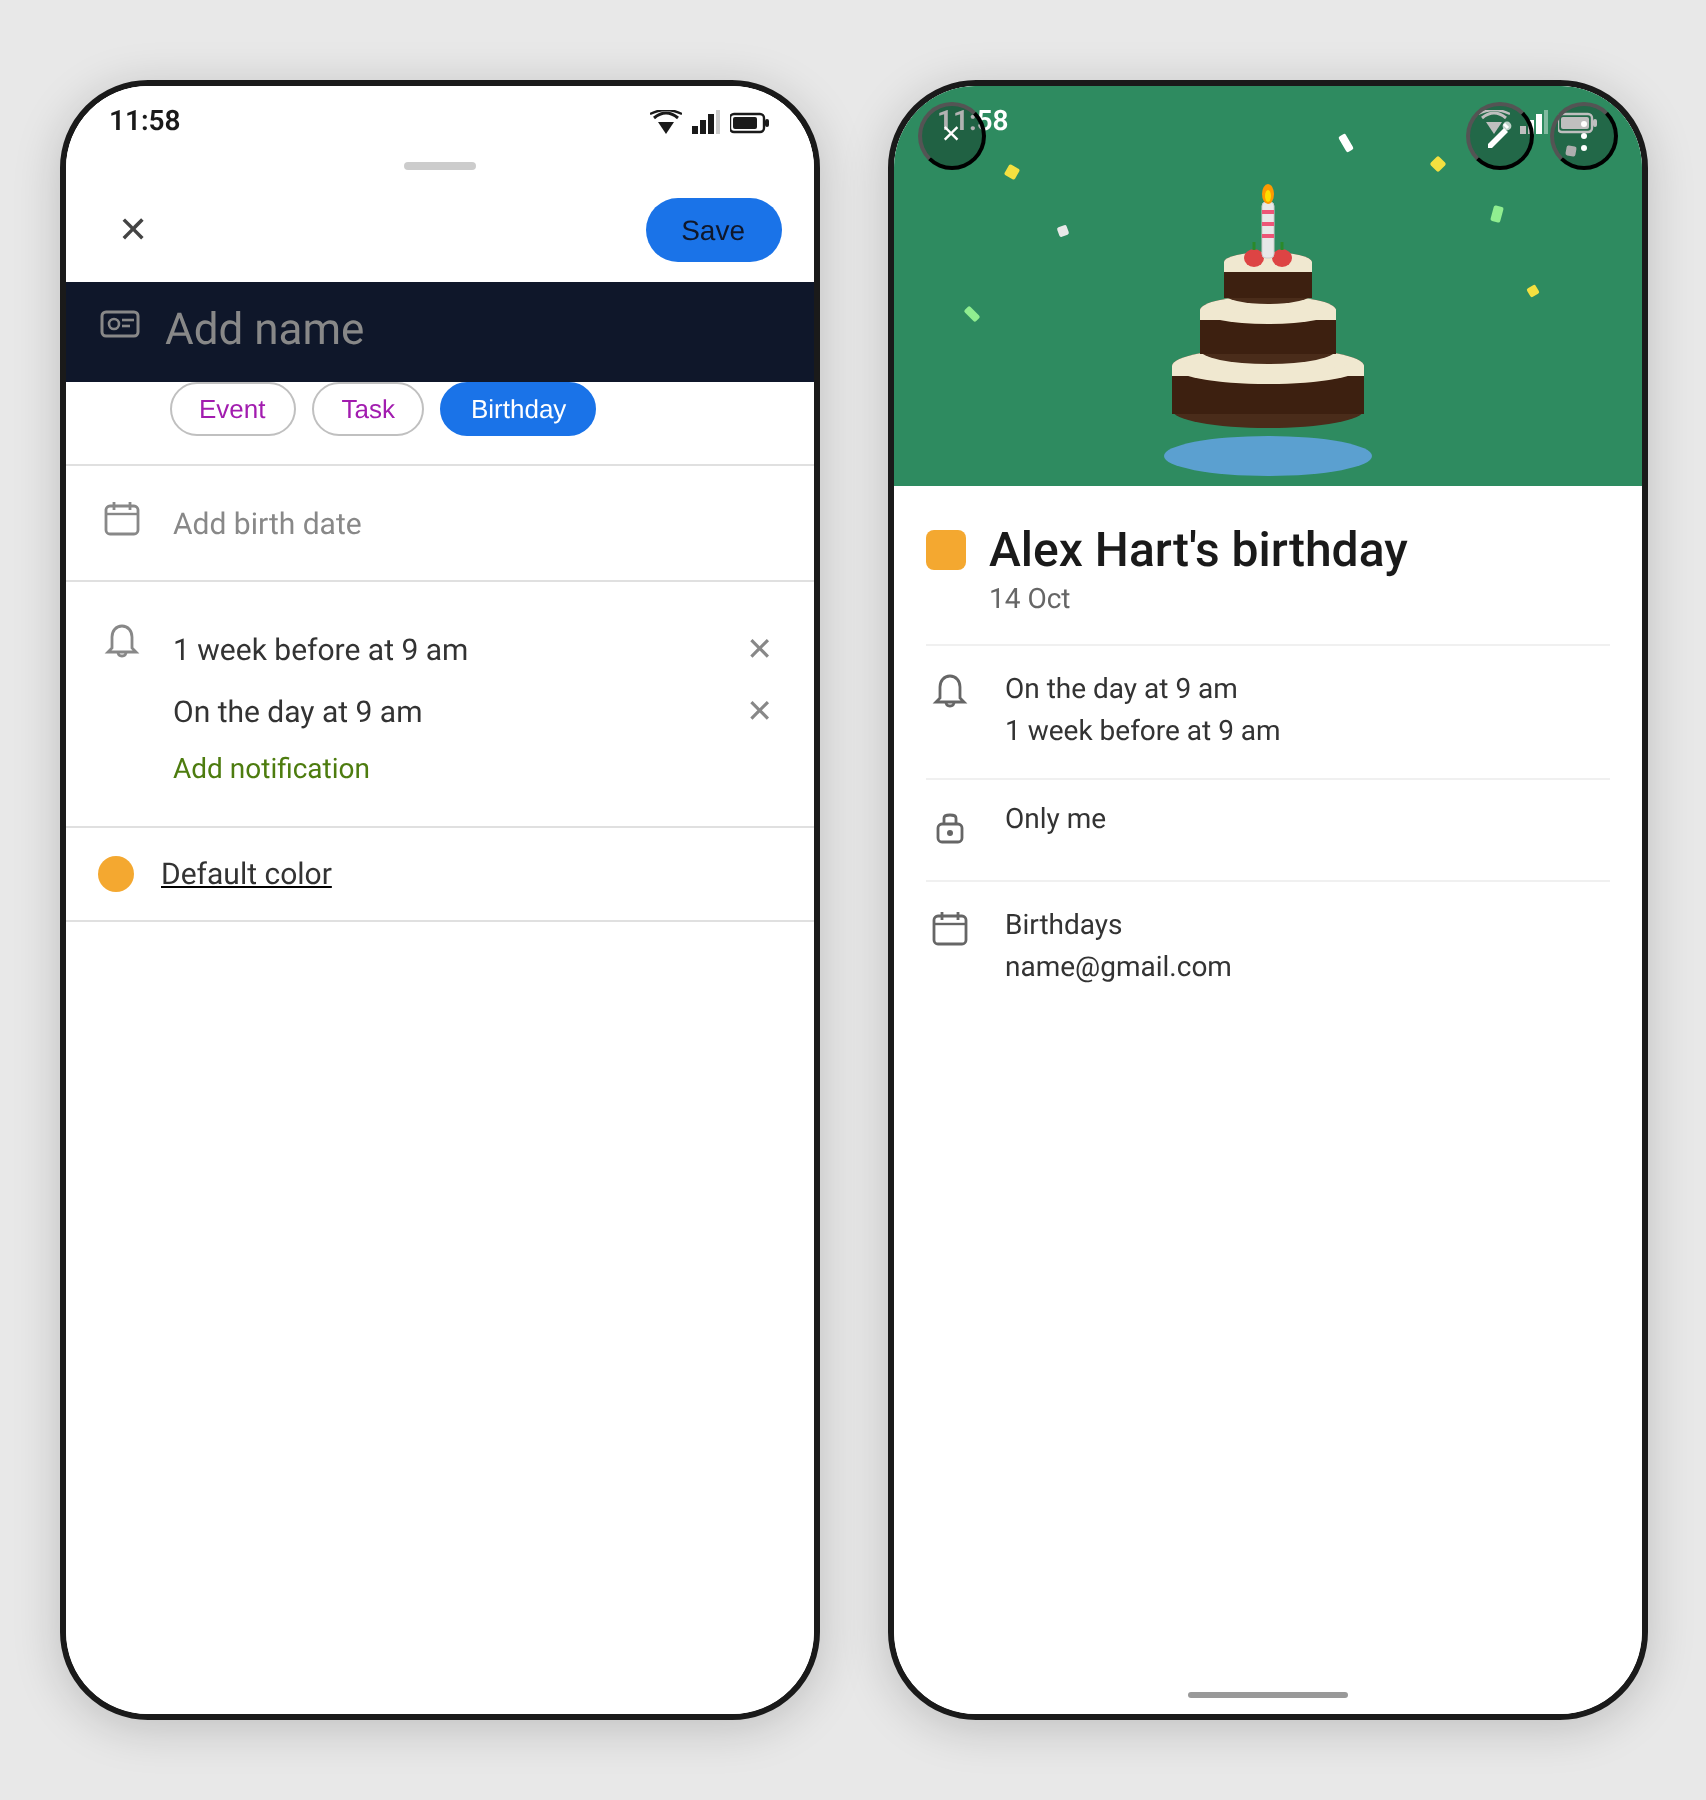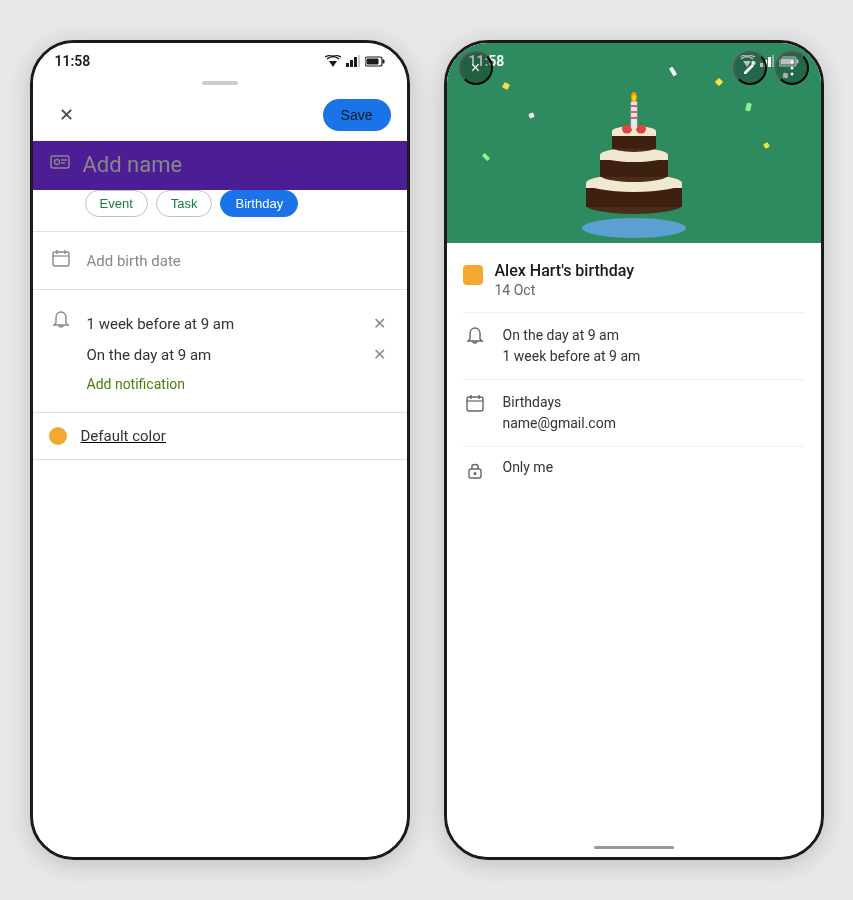--- a/index.html
+++ b/index.html
@@ -112,21 +112,21 @@
       font-weight: 500;
       cursor: pointer;
     }
 
     
     .name-field {
       display: flex;
       align-items: center;
       padding: 10px 16px 12px;
       gap: 12px;
-      background: #4c1d95;
+      background: #0f172a;
     }
     .name-field-icon {
       font-size: 22px;
       color: #888;
     }
     .name-label {
       font-size: 22px;
       color: #888;
       font-weight: 400;
     }
@@ -136,21 +136,21 @@
       display: flex;
       gap: 8px;
       padding: 0 16px 14px 52px;
       background: #fff;
     }
     .type-chip {
       border: 1.5px solid #c0c0c0;
       border-radius: 20px;
       padding: 5px 14px;
       font-size: 13px;
-      color: #15803d;
+      color: #a21caf;
       cursor: pointer;
       background: #fff;
     }
     .type-chip.active {
       background: #1a73e8;
       color: #fff;
       border-color: #1a73e8;
       font-weight: 500;
     }
     .divider-full {
@@ -324,21 +324,21 @@
     }
     .event-color-dot {
       width: 20px;
       height: 20px;
       border-radius: 4px;
       background: #f4a830;
       margin-top: 4px;
       flex-shrink: 0;
     }
     .event-title-text h2 {
-      font-size: 16px;
+      font-size: 24px;
       font-weight: 500;
       color: #1a1a1a;
       line-height: 1.2;
     }
     .event-title-text .event-date {
       font-size: 14px;
       color: #666;
       margin-top: 2px;
     }
 
@@ -623,44 +623,44 @@
           </span>
           <div class="detail-row-text">
             <div class="line1">On the day at 9 am</div>
             <div class="line2">1 week before at 9 am</div>
           </div>
         </div>
 
         <div class="detail-row">
           <span class="detail-row-icon">
             <svg width="20" height="20" viewBox="0 0 20 20" fill="none">
+              <rect x="4" y="9" width="12" height="9" rx="2" stroke="#666" stroke-width="1.4"></rect>
+              <path d="M7 9 L7 6 C7 4 13 4 13 6 L13 9" stroke="#666" stroke-width="1.4" fill="none"></path>
+              <circle cx="10" cy="13.5" r="1.5" fill="#666"></circle>
+            </svg>
+          </span>
+          <div class="detail-row-text">
+            <div class="detail-row-single">Only me</div>
+          </div>
+        </div>
+
+        <div class="detail-row">
+          <span class="detail-row-icon">
+            <svg width="20" height="20" viewBox="0 0 20 20" fill="none">
               <rect x="2" y="4" width="16" height="14" rx="2" stroke="#666" stroke-width="1.4"></rect>
               <line x1="6" y1="2" x2="6" y2="6" stroke="#666" stroke-width="1.4"></line>
               <line x1="14" y1="2" x2="14" y2="6" stroke="#666" stroke-width="1.4"></line>
               <line x1="2" y1="8" x2="18" y2="8" stroke="#666" stroke-width="1.2"></line>
             </svg>
           </span>
           <div class="detail-row-text">
             <div class="line1">Birthdays</div>
             <div class="line2">name@gmail.com</div>
           </div>
         </div>
-
-        <div class="detail-row">
-          <span class="detail-row-icon">
-            <svg width="20" height="20" viewBox="0 0 20 20" fill="none">
-              <rect x="4" y="9" width="12" height="9" rx="2" stroke="#666" stroke-width="1.4"></rect>
-              <path d="M7 9 L7 6 C7 4 13 4 13 6 L13 9" stroke="#666" stroke-width="1.4" fill="none"></path>
-              <circle cx="10" cy="13.5" r="1.5" fill="#666"></circle>
-            </svg>
-          </span>
-          <div class="detail-row-text">
-            <div class="detail-row-single">Only me</div>
-          </div>
-        </div>
       </div>
 
       <div class="bottom-handle">
         <div class="bottom-bar"></div>
       </div>
     </div>
   </div>
 
 </div>
 

